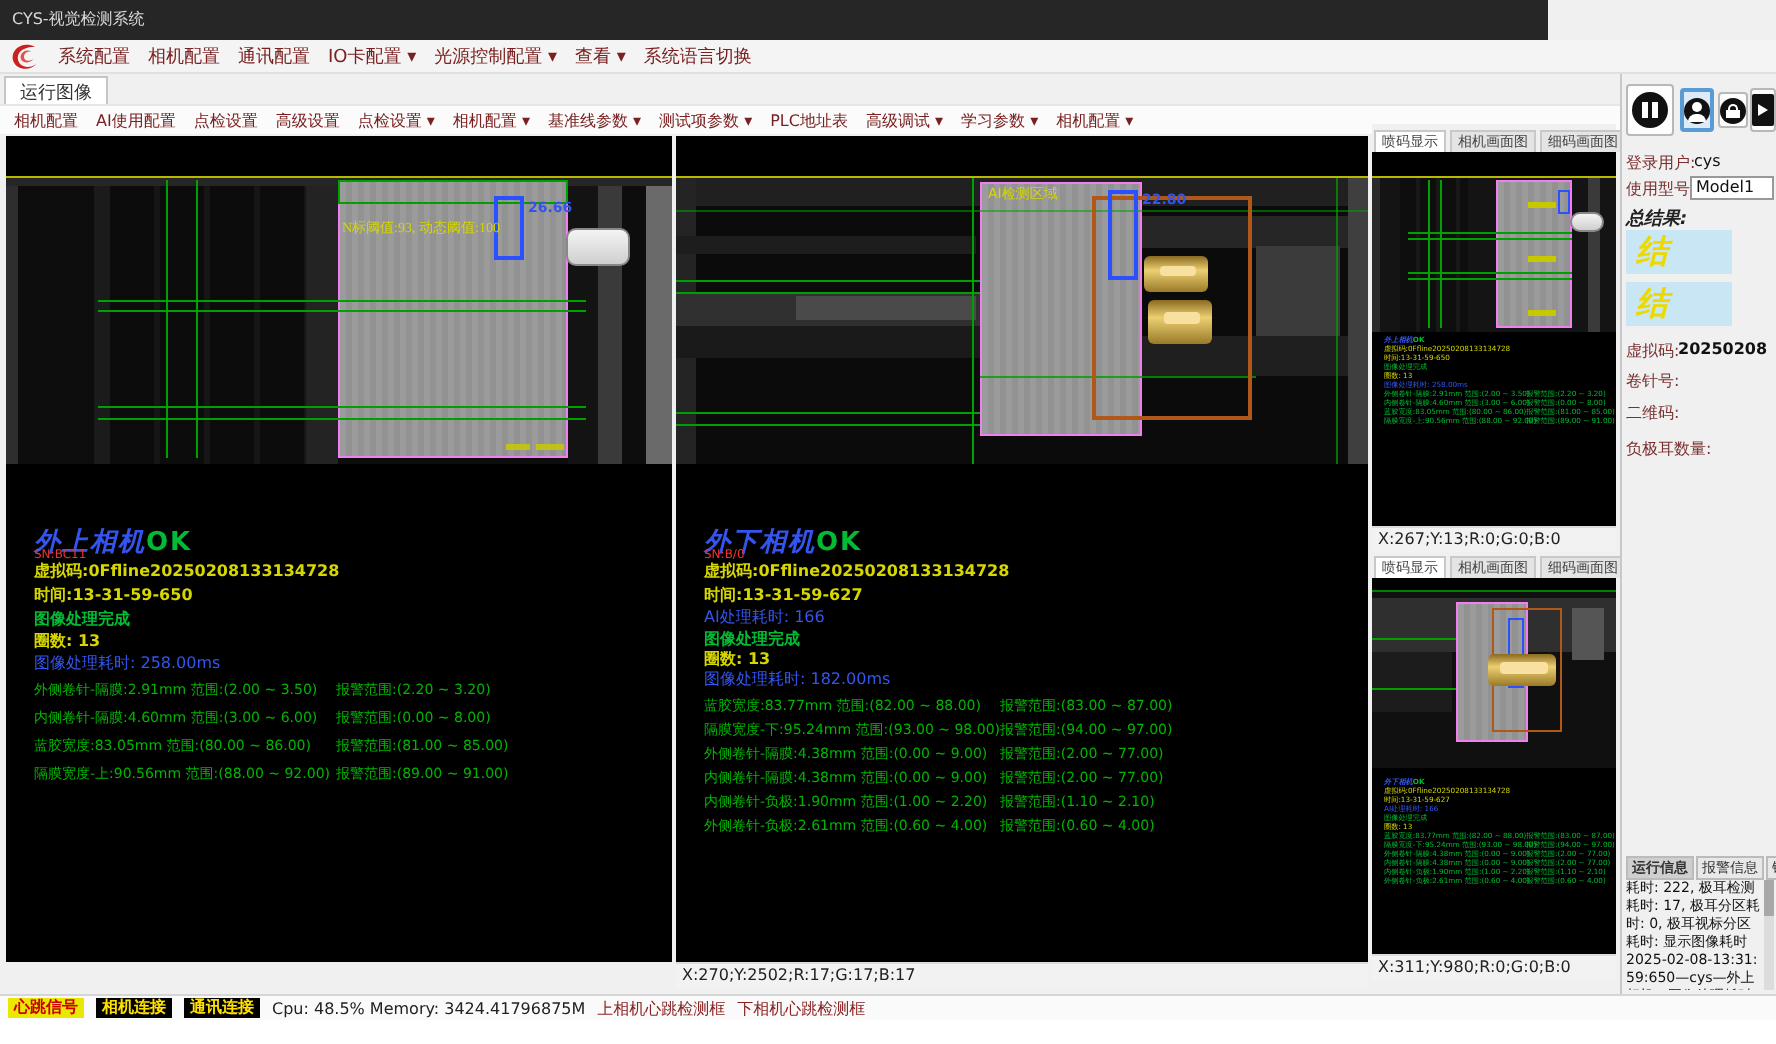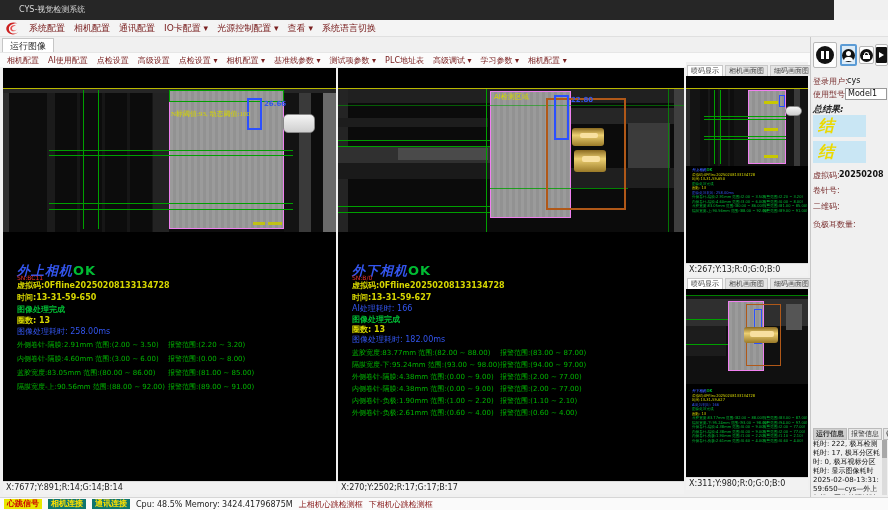--- a/index.html
+++ b/index.html
@@ -1,21 +1,21 @@
 <!DOCTYPE html>
 <html><head>
 <meta charset="utf-8">
 <style>
   html,body{margin:0;padding:0;background:#ffffff;font-family:"DejaVu Sans",sans-serif;}
   .win{position:relative;width:888px;height:522px;background:#f0f0f0;overflow:hidden;}
   .abs{position:absolute;}
   .b{font-weight:bold;} .i{font-style:italic;}
 
   
-  .titlebar{left:0;top:0;width:834px;height:20px;background:#262626;color:#d8d8d8;font-size:8px;line-height:20px;padding-left:19px;box-sizing:border-box;}
+  .titlebar{left:0;top:0;width:774px;height:20px;background:#262626;color:#d8d8d8;font-size:8px;line-height:20px;padding-left:6px;box-sizing:border-box;}
   .menubar{left:0;top:20px;width:888px;height:17px;background:#f4f4f4;border-bottom:1px solid #e0e0e0;display:flex;align-items:center;gap:9px;box-sizing:border-box;padding-left:4px;}
   .menubar .mi{font-size:9px;color:#7a2020;white-space:nowrap;cursor:default;}
   .logo{width:16px;height:14px;flex:0 0 auto;}
   .tabrow{left:0;top:37px;width:888px;height:15px;background:#f0f0f0;}
   .runtab{position:absolute;left:2px;top:1px;height:14px;background:#ffffff;border:1px solid #c6c6c6;border-bottom:none;font-size:9px;color:#333;padding:1px 7px 0 7px;}
   .toolbar{left:0;top:52px;width:812px;height:15px;background:#fbfbfb;border-top:1px solid #e6e6e6;display:flex;align-items:center;gap:9px;padding-left:7px;box-sizing:border-box;}
   .toolbar .ti{font-size:8px;color:#7a2020;white-space:nowrap;cursor:default;}
 
   
   .view{background:#000;overflow:hidden;}
@@ -63,21 +63,21 @@
   .door::after{content:"";position:absolute;left:3px;top:5px;border:3px solid transparent;border-left:5px solid #fff;}
   .infotab{font-size:7px;color:#333;background:#e8e8e8;border:1px solid #bbb;padding:0 2px;white-space:nowrap;}
   .infotab.sel{background:#cfcfcf;font-weight:bold;}
   .infotext{font-size:7px;color:#111;line-height:9px;word-break:break-all;}
   .scroll{background:#dcdcdc;} .scroll .thumb{background:#a8a8a8;}
 
   
   .statusbar{left:0;top:497px;width:888px;height:13px;background:#fafafa;border-top:1px solid #d6d6d6;display:flex;align-items:center;gap:6px;padding-left:4px;box-sizing:border-box;}
   .badge{font-size:8px;padding:0 3px;line-height:10px;font-weight:bold;white-space:nowrap;}
   .badge.hb{background:#e8e800;color:#cc0000;}
-  .badge.rd{background:#0f766e;color:#ffe000;}
+  .badge.rd{background:#000000;color:#ffe000;}
   .sb-txt{font-size:8px;color:#222;white-space:nowrap;}
   .sb-red{font-size:8px;color:#8a2020;white-space:nowrap;}
 </style>
 </head>
 <body>
 
 <div class="win">
 
   <div class="abs titlebar">
     <span>CYS-视觉检测系统</span>
@@ -156,21 +156,20 @@
     <div class="abs res-line t-blu" style="left:14px;top:258px;">图像处理耗时: 258.00ms</div>
     <div class="abs meas" style="left:14px;top:272px;">外侧卷针-隔膜:2.91mm 范围:(2.00 ~ 3.50)</div>
     <div class="abs meas" style="left:165px;top:272px;">报警范围:(2.20 ~ 3.20)</div>
     <div class="abs meas" style="left:14px;top:286px;">内侧卷针-隔膜:4.60mm 范围:(3.00 ~ 6.00)</div>
     <div class="abs meas" style="left:165px;top:286px;">报警范围:(0.00 ~ 8.00)</div>
     <div class="abs meas" style="left:14px;top:300px;">蓝胶宽度:83.05mm 范围:(80.00 ~ 86.00)</div>
     <div class="abs meas" style="left:165px;top:300px;">报警范围:(81.00 ~ 85.00)</div>
     <div class="abs meas" style="left:14px;top:314px;">隔膜宽度-上:90.56mm 范围:(88.00 ~ 92.00)</div>
     <div class="abs meas" style="left:165px;top:314px;">报警范围:(89.00 ~ 91.00)</div>
   </div>
-  <div class="abs coordbar" style="left:3px;top:481px;width:333px;height:13px;">X:7677;Y:891;R:14;G:14;B:14</div>
 
   <div class="abs view" style="left:338px;top:68px;width:346px;height:413px;">
     <div class="abs ylline" style="left:0;top:20px;width:346px;"></div>
     <div class="abs" style="left:0;top:21px;width:346px;height:143px;background:#0b0b0b;">
       <div class="abs" style="left:0;top:0;width:346px;height:14px;background:#202020;"></div>
       <div class="abs" style="left:0;top:0;width:10px;height:143px;background:#242424;"></div>
       <div class="abs" style="left:0;top:29px;width:150px;height:9px;background:#1d1d1d;"></div>
       <div class="abs" style="left:0;top:57px;width:152px;height:17px;background:#303030;"></div>
       <div class="abs" style="left:60px;top:59px;width:90px;height:12px;background:#4a4a4a;"></div>
       <div class="abs" style="left:0;top:74px;width:152px;height:16px;background:#1a1a1a;"></div>

